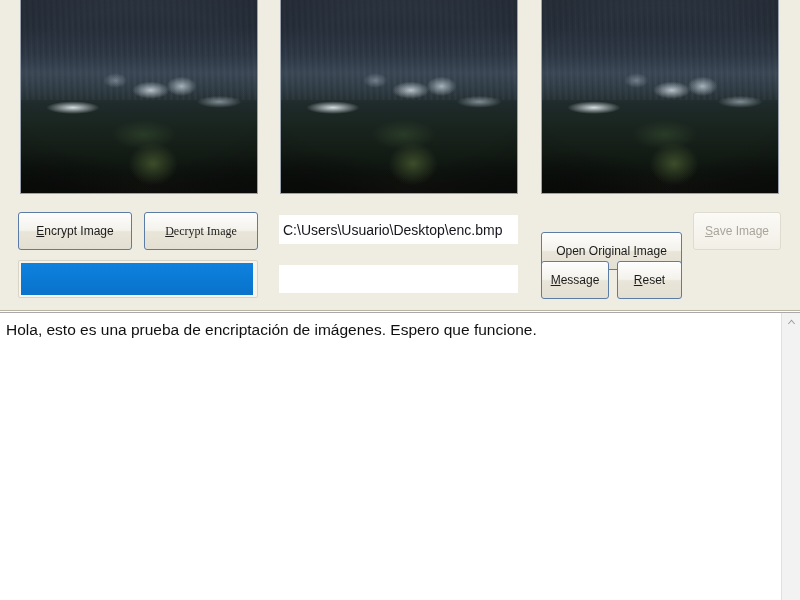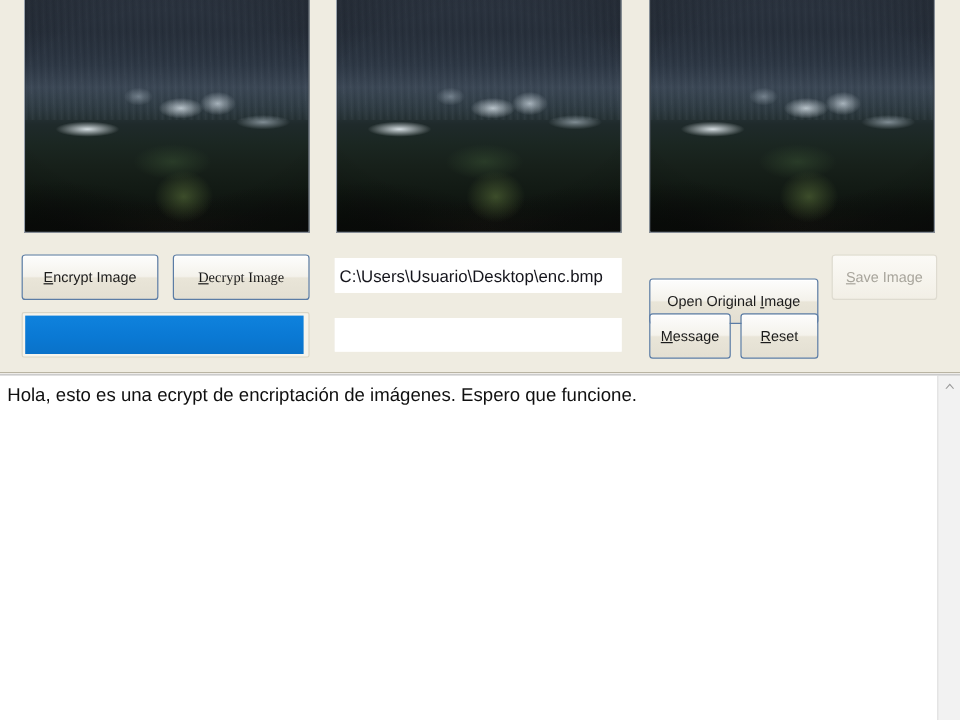--- a/index.html
+++ b/index.html
@@ -255,21 +255,21 @@
       <span><u>R</u>eset</span>
     </button>
 
     <button class="btn btn-message">
       <span><u>M</u>essage</span>
     </button>
 
   </div>
 
   <div class="textarea-wrap">
-    <div class="textarea-body">Hola, esto es una ecrypt de encriptación de imágenes. Espero que funcione.</div>
+    <div class="textarea-body">Hola, esto es una prueba de encriptación de imágenes. Espero que funcione.</div>
     <div class="scrollbar">
       <div class="scroll-arrow">
         <svg width="9" height="6" viewBox="0 0 9 6" aria-hidden="true">
           <path d="M4.5 0.6 L8.2 5 L7.1 5 L4.5 2 L1.9 5 L0.8 5 Z" fill="#9a9a9a"></path>
         </svg>
       </div>
     </div>
   </div>
 
 </div>

